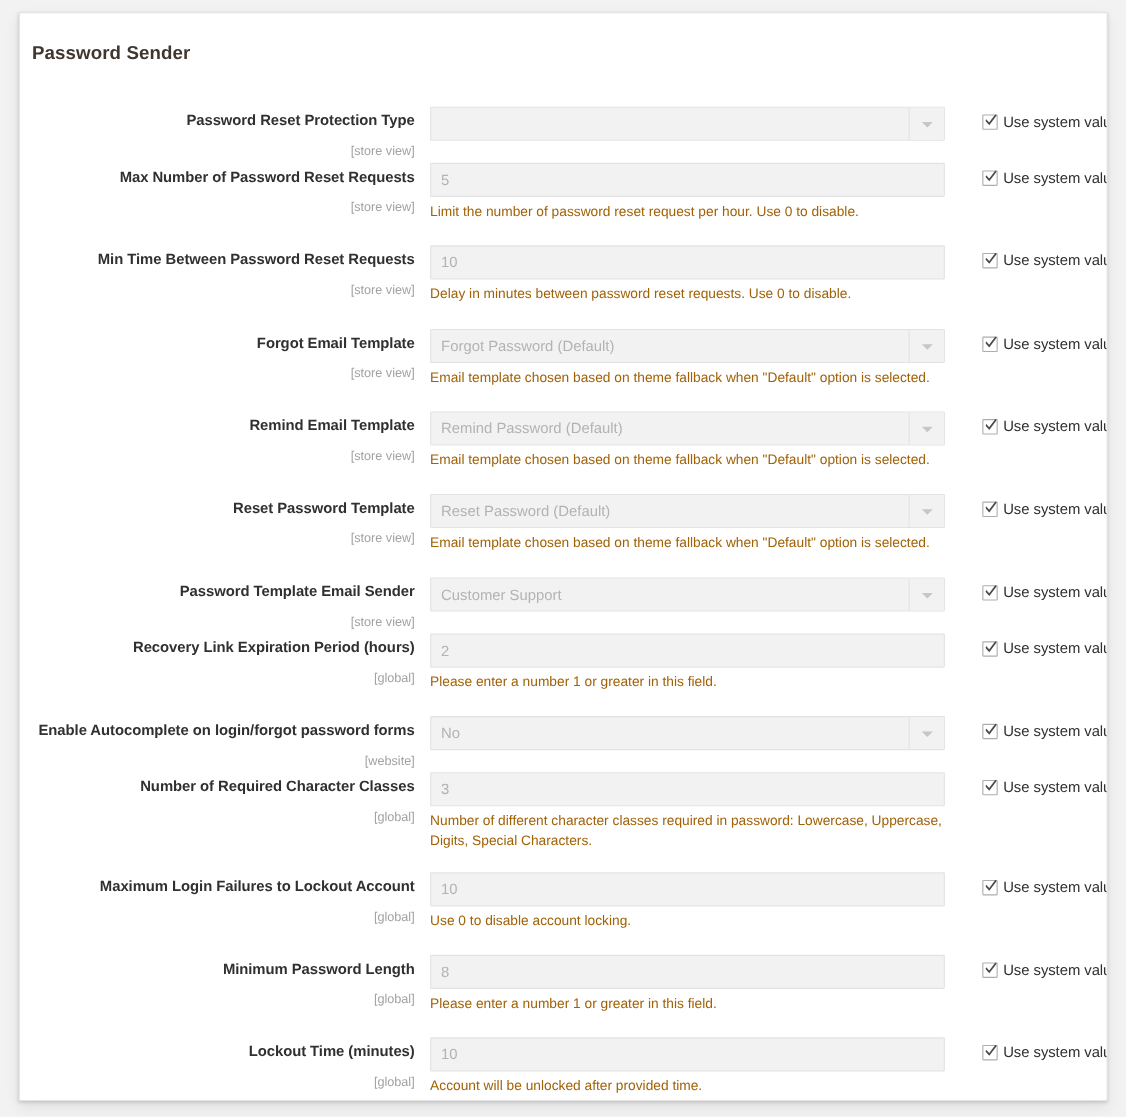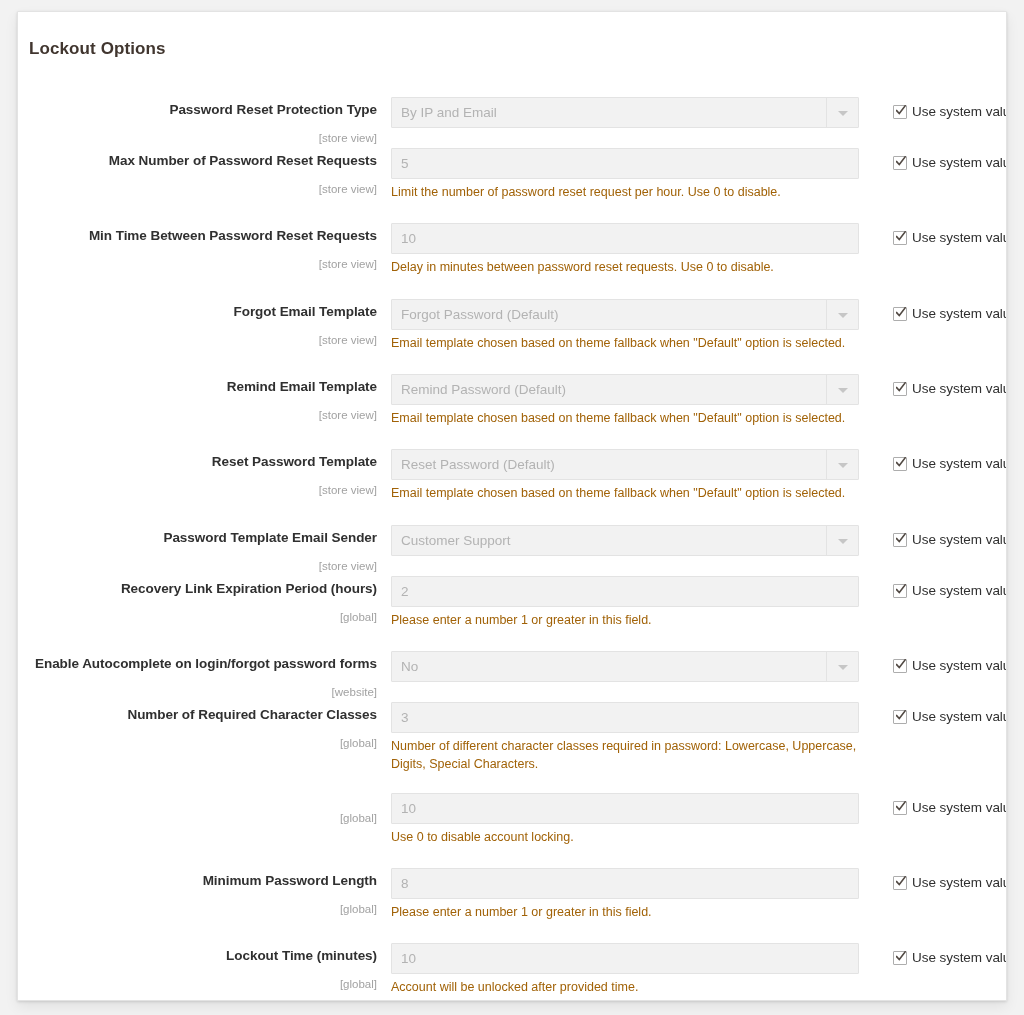--- a/index.html
+++ b/index.html
@@ -189,30 +189,29 @@
     font-size: 13.5px;
     color: #303030;
     letter-spacing: -0.05px;
   }
 </style>
 </head>
 <body>
 
 <div id="page-root">
   <section class="panel">
-    <h2 class="panel-title">Lockout Options</h2>
+    <h2 class="panel-title">Password Sender</h2>
     <div class="fieldset" id="fieldset">
         <div class="field-row" style="height: 34px; position: absolute; left: 0px; top: 19px; padding-left: 29px;">
           <div class="field-label">
             <span class="label-text">Password Reset Protection Type</span>
             <span class="label-scope">[store view]</span>
           </div>
           <div class="field-control">
             <div class="control-select">
-              <span class="select-value">By IP and Email</span>
               <span class="select-arrow">
                 <span class="caret"></span>
               </span>
             </div>
           </div>
           <div class="field-service"><span class="checkbox-box"><span class="tick">
                 <svg width="10" height="12" viewBox="0 0 10 12">
                   <path d="M0.6 5.6 L3.3 8.6 L9.2 0.8" fill="none" stroke="#514943" stroke-width="1.6" stroke-linecap="square"></path>
                 </svg>
               </span></span><span class="checkbox-label">Use system value</span></div>
@@ -370,20 +369,21 @@
             <div class="field-note">Number of different character classes required in password: Lowercase, Uppercase, Digits, Special Characters.</div>
           </div>
           <div class="field-service"><span class="checkbox-box"><span class="tick">
                 <svg width="10" height="12" viewBox="0 0 10 12">
                   <path d="M0.6 5.6 L3.3 8.6 L9.2 0.8" fill="none" stroke="#514943" stroke-width="1.6" stroke-linecap="square"></path>
                 </svg>
               </span></span><span class="checkbox-label">Use system value</span></div>
         </div>
         <div class="field-row" style="height: 36px; position: absolute; left: 0px; top: 715px;">
           <div class="field-label">
+            <span class="label-text">Maximum Login Failures to Lockout Account</span>
             <span class="label-scope">[global]</span>
           </div>
           <div class="field-control">
             <div class="control-input">10</div>
             <div class="field-note">Use 0 to disable account locking.</div>
           </div>
           <div class="field-service"><span class="checkbox-box"><span class="tick">
                 <svg width="10" height="12" viewBox="0 0 10 12">
                   <path d="M0.6 5.6 L3.3 8.6 L9.2 0.8" fill="none" stroke="#514943" stroke-width="1.6" stroke-linecap="square"></path>
                 </svg>

